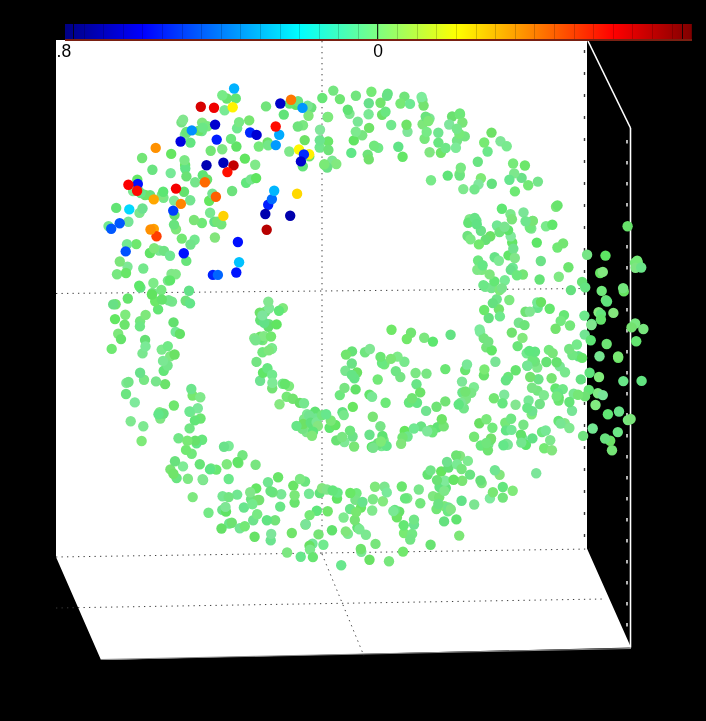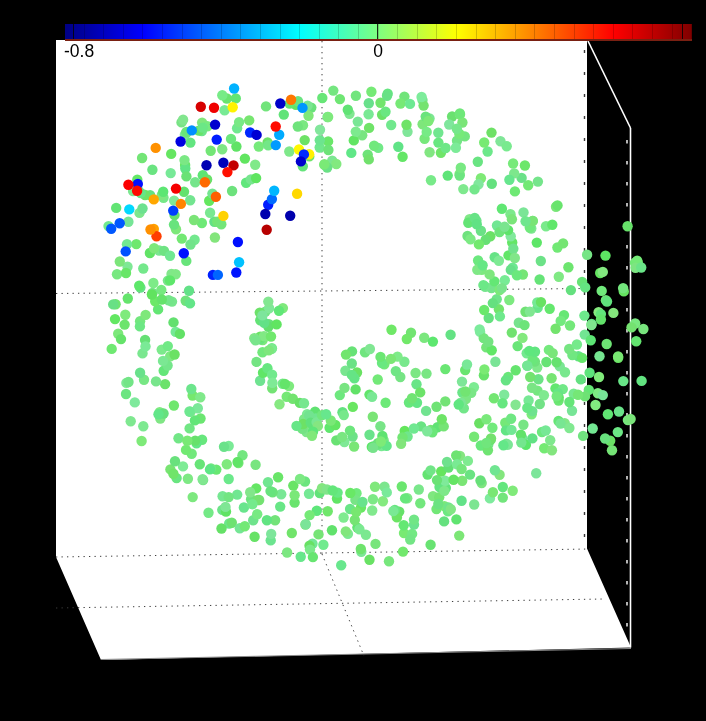--- a/index.html
+++ b/index.html
@@ -903,16 +903,16 @@
       </g>
   </svg>
 
   <div class="colorbar" id="colorbar" style="left: 65px; top: 24px; width: 627px; height: 15px; background: linear-gradient(90deg, rgb(0, 0, 131) 0%, rgb(0, 0, 255) 12.5%, rgb(0, 255, 255) 37.5%, rgb(255, 255, 0) 62.5%, rgb(255, 0, 0) 87.5%, rgb(128, 0, 0) 100%);">
     <div class="cb-segments"></div>
     <div class="cb-underline" id="cb-underline" style="background: rgb(122, 32, 18);"></div>
   <div class="cb-tick" style="left: 8px;"></div>
       <div class="cb-tick" style="left: 312px;"></div>
       <div class="cb-tick" style="left: 617px;"></div>
     </div>
-  <div class="cb-label" id="cbl0" style="left: 64px; top: 43px;">-0.8</div>
+  <div class="cb-label" id="cbl0" style="left: 41px; top: 43px;">-0.8</div>
   <div class="cb-label" id="cbl1" style="left: 378px; top: 43px; transform: translateX(-50%);">0</div>
 
 </div>
 
 </body></html>

